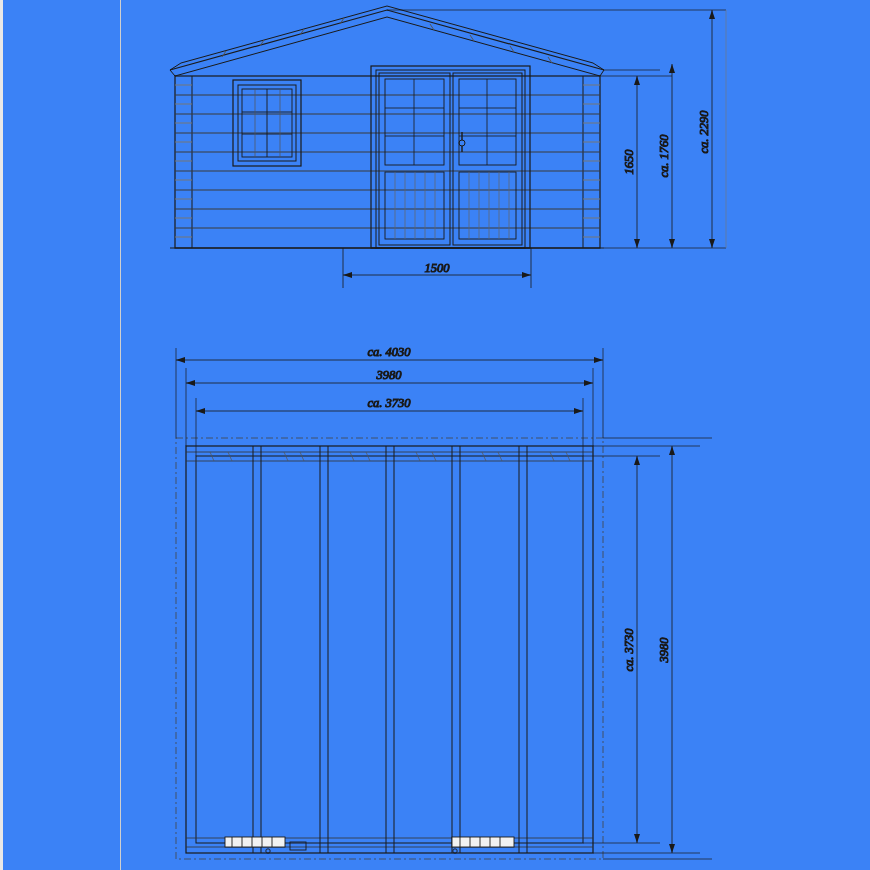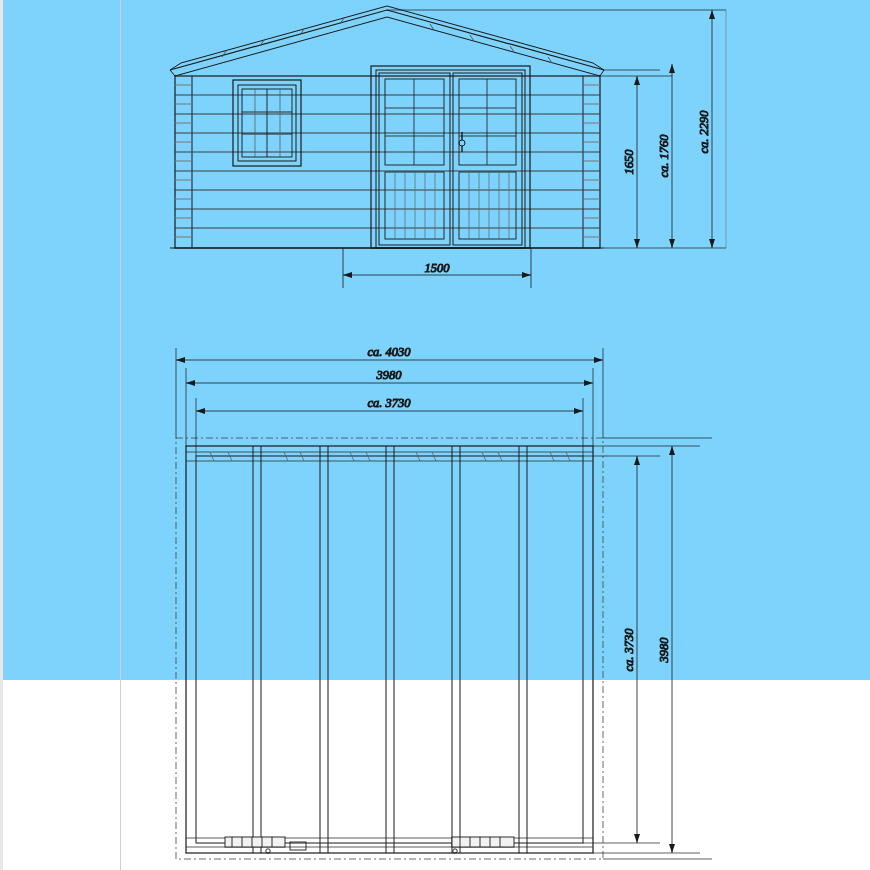--- a/index.html
+++ b/index.html
@@ -10,22 +10,22 @@
   body {
     width: 870px;
     height: 870px;
     font-family: "Liberation Serif", serif;
     color: #000;
     overflow: hidden;
   }
   #sheet {
     position: relative;
     width: 870px;
-    height: 680px;
-    background: #7dd3fc;
+    height: 870px;
+    background: #3b82f6;
   }
   .frame-left {
     position: absolute;
     left: 0; top: 0;
     width: 3px; height: 870px;
     background: #e8e8e8;
   }
   .frame-left2 {
     position: absolute;
     left: 120px; top: 0;

